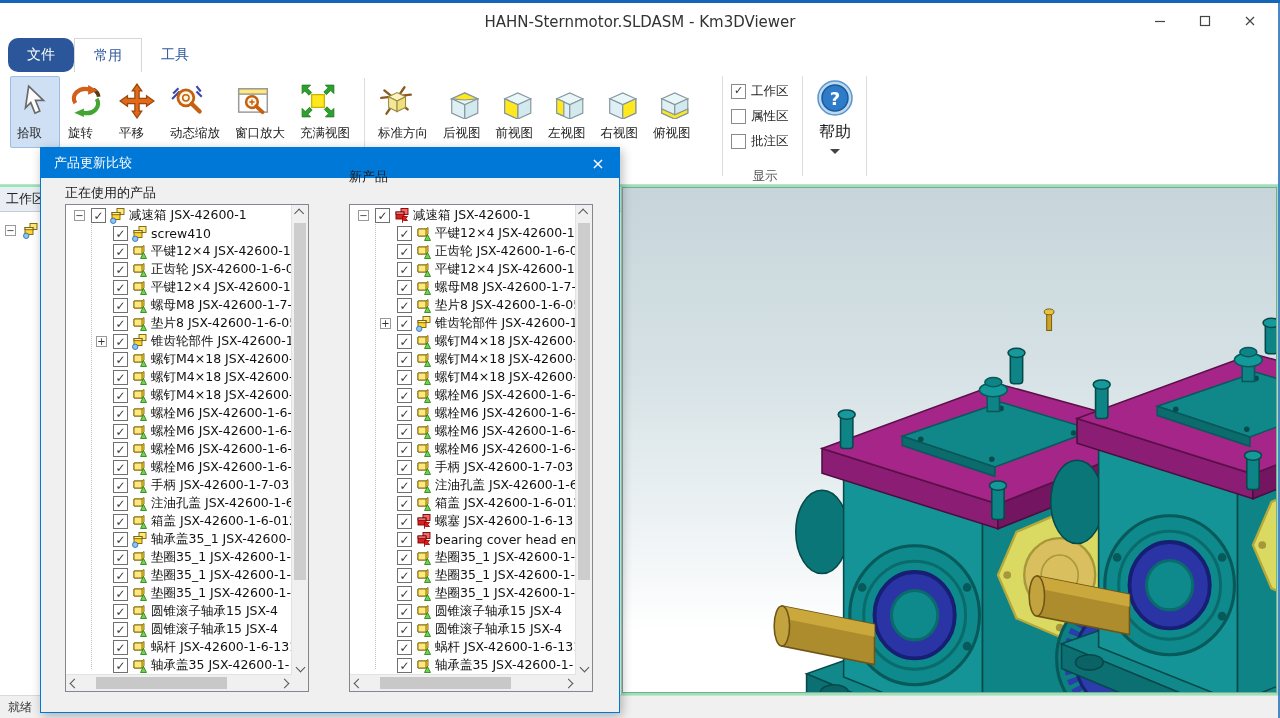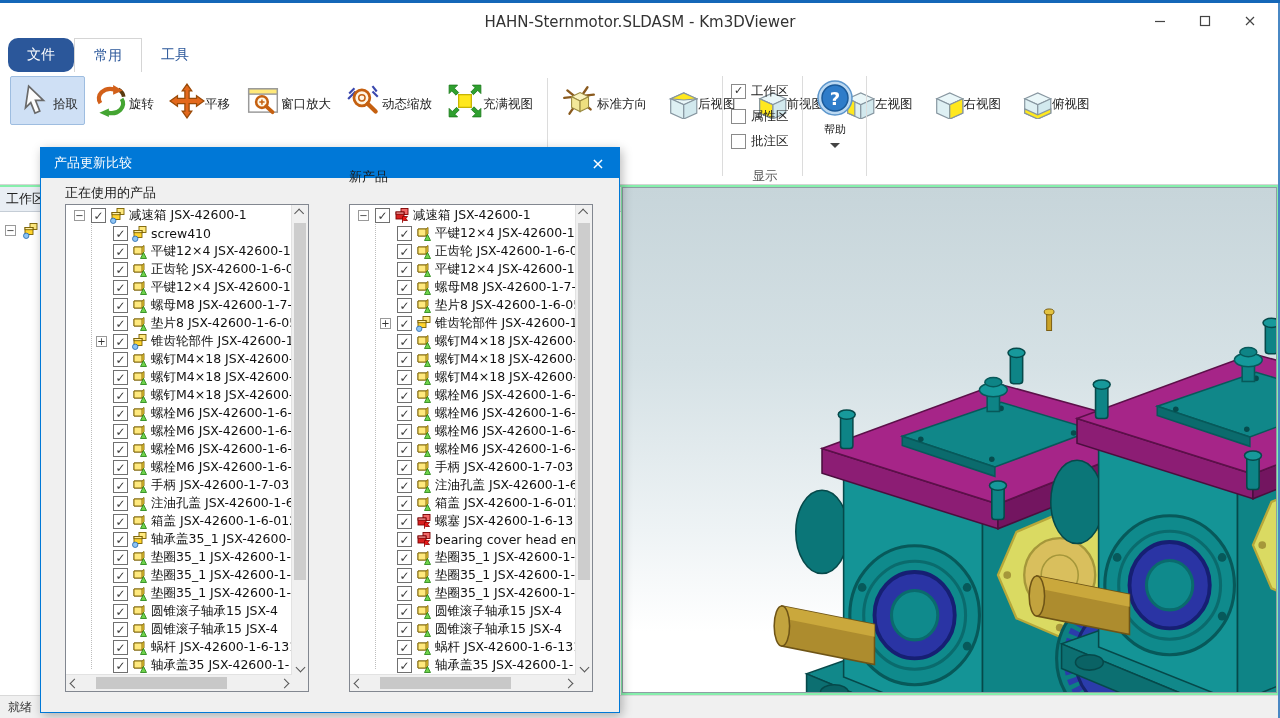--- a/index.html
+++ b/index.html
@@ -16,37 +16,37 @@
 
   
   .tabs{position:absolute;left:0;top:38px;height:34px;width:100%;display:flex;padding-left:8px;box-sizing:border-box;background:#fff;}
   .tab{height:34px;padding:0 19px;display:flex;align-items:center;font-size:14px;color:#2b579a;box-sizing:border-box;}
   .tab.file{background:#2b579a;color:#fff;border-radius:10px;}
   .tab.active{background:#fff;border:1px solid #d5d5d5;border-bottom:none;}
 
   
   .ribbon{position:absolute;left:0;top:72px;width:100%;height:113px;background:#fff;border-bottom:1px solid #d5d5d5;box-sizing:border-box;}
   .rbtns{position:absolute;left:10px;top:4px;display:flex;align-items:flex-start;}
-  .rbtn{display:flex;flex-direction:row;align-items:center;padding:6px 6px 5px;margin-right:1px;border:1px solid transparent;border-radius:2px;}
+  .rbtn{display:flex;flex-direction:column;padding:6px 6px 5px;margin-right:1px;border:1px solid transparent;border-radius:2px;}
   .rbtn.selected{background:#cfe0f5;border-color:#9ebde0;}
   .ricon{width:36px;height:36px;}
   .ricon svg{width:36px;height:36px;display:block;}
   .rlabel{font-size:12.5px;margin-top:6px;white-space:nowrap;color:#222;}
   .vsep{width:1px;height:98px;background:#dcdcdc;margin:2px 6px 0;}
   .vline{position:absolute;top:4px;width:1px;height:100px;background:#dcdcdc;}
 
   .dgroup{position:absolute;left:731px;top:10px;width:68px;}
   .dg-row{display:flex;align-items:center;height:18px;margin-bottom:7px;}
   .dg-cb{width:13px;height:13px;border:1px solid #8a8a8a;background:#fff;margin-right:5px;font-size:11px;line-height:12px;text-align:center;color:#333;flex:none;}
   .dg-label{font-size:12.5px;white-space:nowrap;}
   .dg-title{position:absolute;left:731px;top:96px;width:68px;text-align:center;font-size:12.5px;color:#555;}
 
   .helpbox{position:absolute;left:806px;top:6px;width:58px;display:flex;flex-direction:column;align-items:center;}
   .help-icon svg{width:40px;height:40px;display:block;}
-  .help-label{font-size:11px;margin-top:4px;}
+  .help-label{font-size:16px;margin-top:4px;}
   .help-caret{width:0;height:0;border-left:5px solid transparent;border-right:5px solid transparent;border-top:5px solid #444;margin-top:6px;}
 
   
   .main-left{position:absolute;left:0;top:187px;width:621px;height:508px;background:#fff;}
   .wp-header{height:24px;background:#e9eef4;border-bottom:1px solid #c5cdd6;font-size:13px;display:flex;align-items:center;padding-left:6px;color:#222;}
   .wp-row{display:flex;align-items:center;height:18px;margin:9px 0 0 5px;}
 
   .viewport{position:absolute;left:622px;top:187px;width:655px;height:506px;border:1px solid #8f9ea4;box-sizing:border-box;
             background:linear-gradient(to bottom,#c7d5da 0%,#d5e1e5 35%,#eef3f5 68%,#ffffff 88%);}
   .viewport svg.scene{width:100%;height:100%;display:block;}
@@ -146,45 +146,45 @@
         <div class="rbtn">
           <span class="ricon">
             <svg viewBox="0 0 34 34">
               <path d="M17 1 L21.5 7.5 H19 V14.5 H26 V12 L33 17 L26 22 V19.5 H19 V26.5 H21.5 L17 33 L12.5 26.5 H15 V19.5 H8 V22 L1 17 L8 12 V14.5 H15 V7.5 H12.5 Z" fill="#e3681c" stroke="#9a4a08" stroke-width="1.2"></path>
             </svg>
           </span>
           <span class="rlabel">平移</span>
         </div>
         <div class="rbtn">
           <span class="ricon">
-            <svg viewBox="0 0 34 34">
-              <rect x="3.5" y="5.5" width="27" height="22" fill="#fff" stroke="#9a9a9a" stroke-width="1.4"></rect>
-              <rect x="3.5" y="5.5" width="27" height="5" fill="#ffe97a" stroke="#9a9a9a" stroke-width="1.4"></rect>
-              <circle cx="16" cy="18" r="5.5" fill="rgba(255,245,220,.7)" stroke="#c56010" stroke-width="2.4"></circle>
-              <path d="M16 15.5 v5 M13.5 18 h5" stroke="#c56010" stroke-width="1.4"></path>
-              <path d="M20 22 L26 27.5" stroke="#c56010" stroke-width="3.6" stroke-linecap="round"></path>
-            </svg>
-          </span>
-          <span class="rlabel">窗口放大</span>
-        </div>
-        <div class="rbtn">
-          <span class="ricon">
             <svg viewBox="0 0 34 34" fill="none">
               <g stroke="#3947ad" stroke-width="2">
                 <path d="M3 10 L8 5"></path>
                 <path d="M2 15 L9 8"></path>
                 <path d="M25 3 L29 8"></path>
                 <path d="M30 13 L25 8"></path>
               </g>
               <circle cx="15" cy="14" r="7.5" stroke="#c56010" stroke-width="2.6" fill="rgba(255,240,210,.6)"></circle>
               <circle cx="15" cy="14" r="3" stroke="#c56010" stroke-width="1.4"></circle>
               <path d="M20.5 19.5 L28 27" stroke="#c56010" stroke-width="4" stroke-linecap="round"></path>
             </svg>
           </span>
           <span class="rlabel">动态缩放</span>
+        </div>
+        <div class="rbtn">
+          <span class="ricon">
+            <svg viewBox="0 0 34 34">
+              <rect x="3.5" y="5.5" width="27" height="22" fill="#fff" stroke="#9a9a9a" stroke-width="1.4"></rect>
+              <rect x="3.5" y="5.5" width="27" height="5" fill="#ffe97a" stroke="#9a9a9a" stroke-width="1.4"></rect>
+              <circle cx="16" cy="18" r="5.5" fill="rgba(255,245,220,.7)" stroke="#c56010" stroke-width="2.4"></circle>
+              <path d="M16 15.5 v5 M13.5 18 h5" stroke="#c56010" stroke-width="1.4"></path>
+              <path d="M20 22 L26 27.5" stroke="#c56010" stroke-width="3.6" stroke-linecap="round"></path>
+            </svg>
+          </span>
+          <span class="rlabel">窗口放大</span>
         </div>
         <div class="rbtn">
           <span class="ricon">
             <svg viewBox="0 0 34 34">
               <rect x="11" y="11" width="12" height="12" fill="#ffe81e" stroke="#c8b400" stroke-width="1.2"></rect>
               <g fill="#2fa02f" stroke="#1c7a1c" stroke-width="0.8">
                 <path d="M2 2 h8 l-3 3 4 4 -2.5 2.5 -4 -4 -2.5 2.5z"></path>
                 <path d="M32 2 v8 l-3 -3 -4 4 -2.5 -2.5 4 -4 -2.5 -2.5z"></path>
                 <path d="M2 32 v-8 l3 3 4 -4 2.5 2.5 -4 4 2.5 2.5z"></path>
                 <path d="M32 32 h-8 l3 -3 -4 -4 2.5 -2.5 4 4 2.5 -2.5z"></path>

